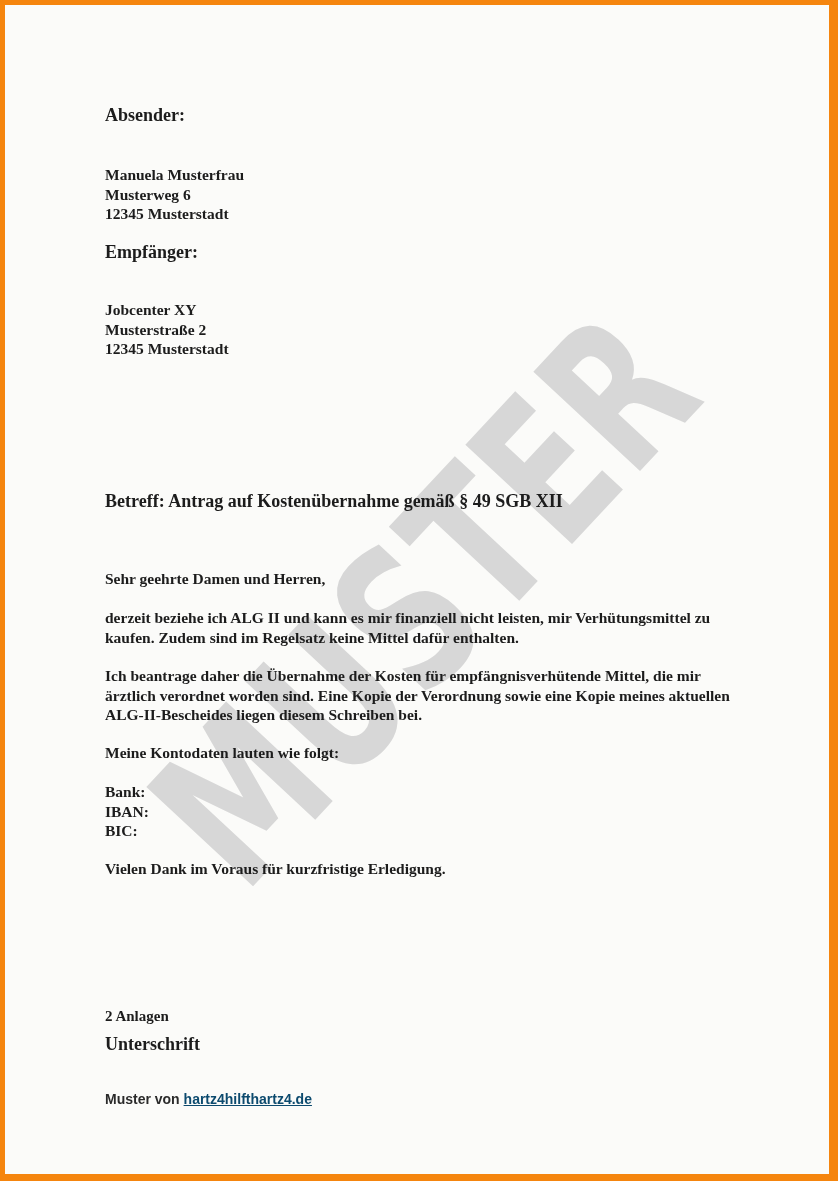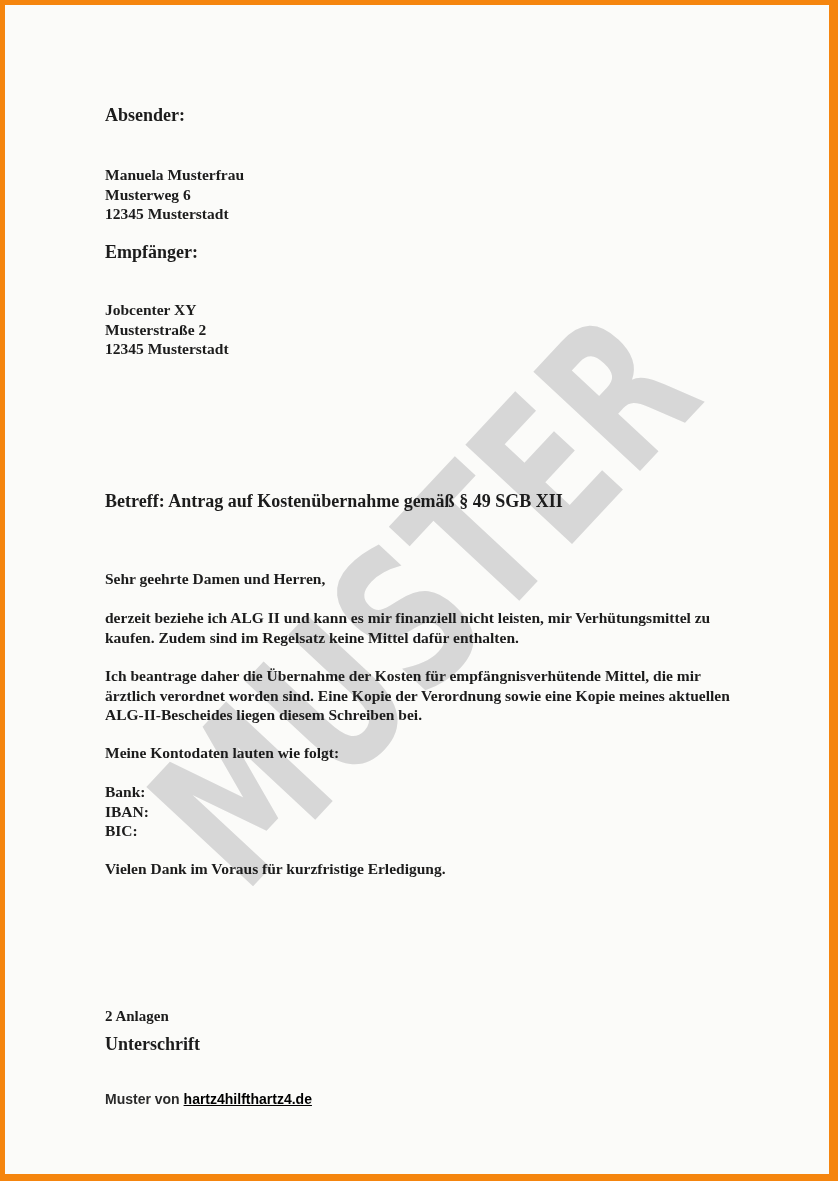--- a/index.html
+++ b/index.html
@@ -99,17 +99,17 @@
     </div>
 
     <div class="abs body-text" style="top:854px;">Vielen Dank im Voraus für kurzfristige Erledigung.</div>
 
 
     <div class="abs bold-line" style="top:1030px;">Unterschrift</div>
 
     <div class="abs body-text" style="top:1002px; font-size:15px;">2 Anlagen</div>
 
     <div class="abs footer-line" style="top:1086px;">
-      <span>Muster von </span><a class="footer-link" style="color: #000000;">hartz4hilfthartz4.de</a>
+      <span>Muster von </span><a class="footer-link" style="color: #0c4a6e;">hartz4hilfthartz4.de</a>
     </div>
 
   </div>
 </div>
 
 </body></html>

